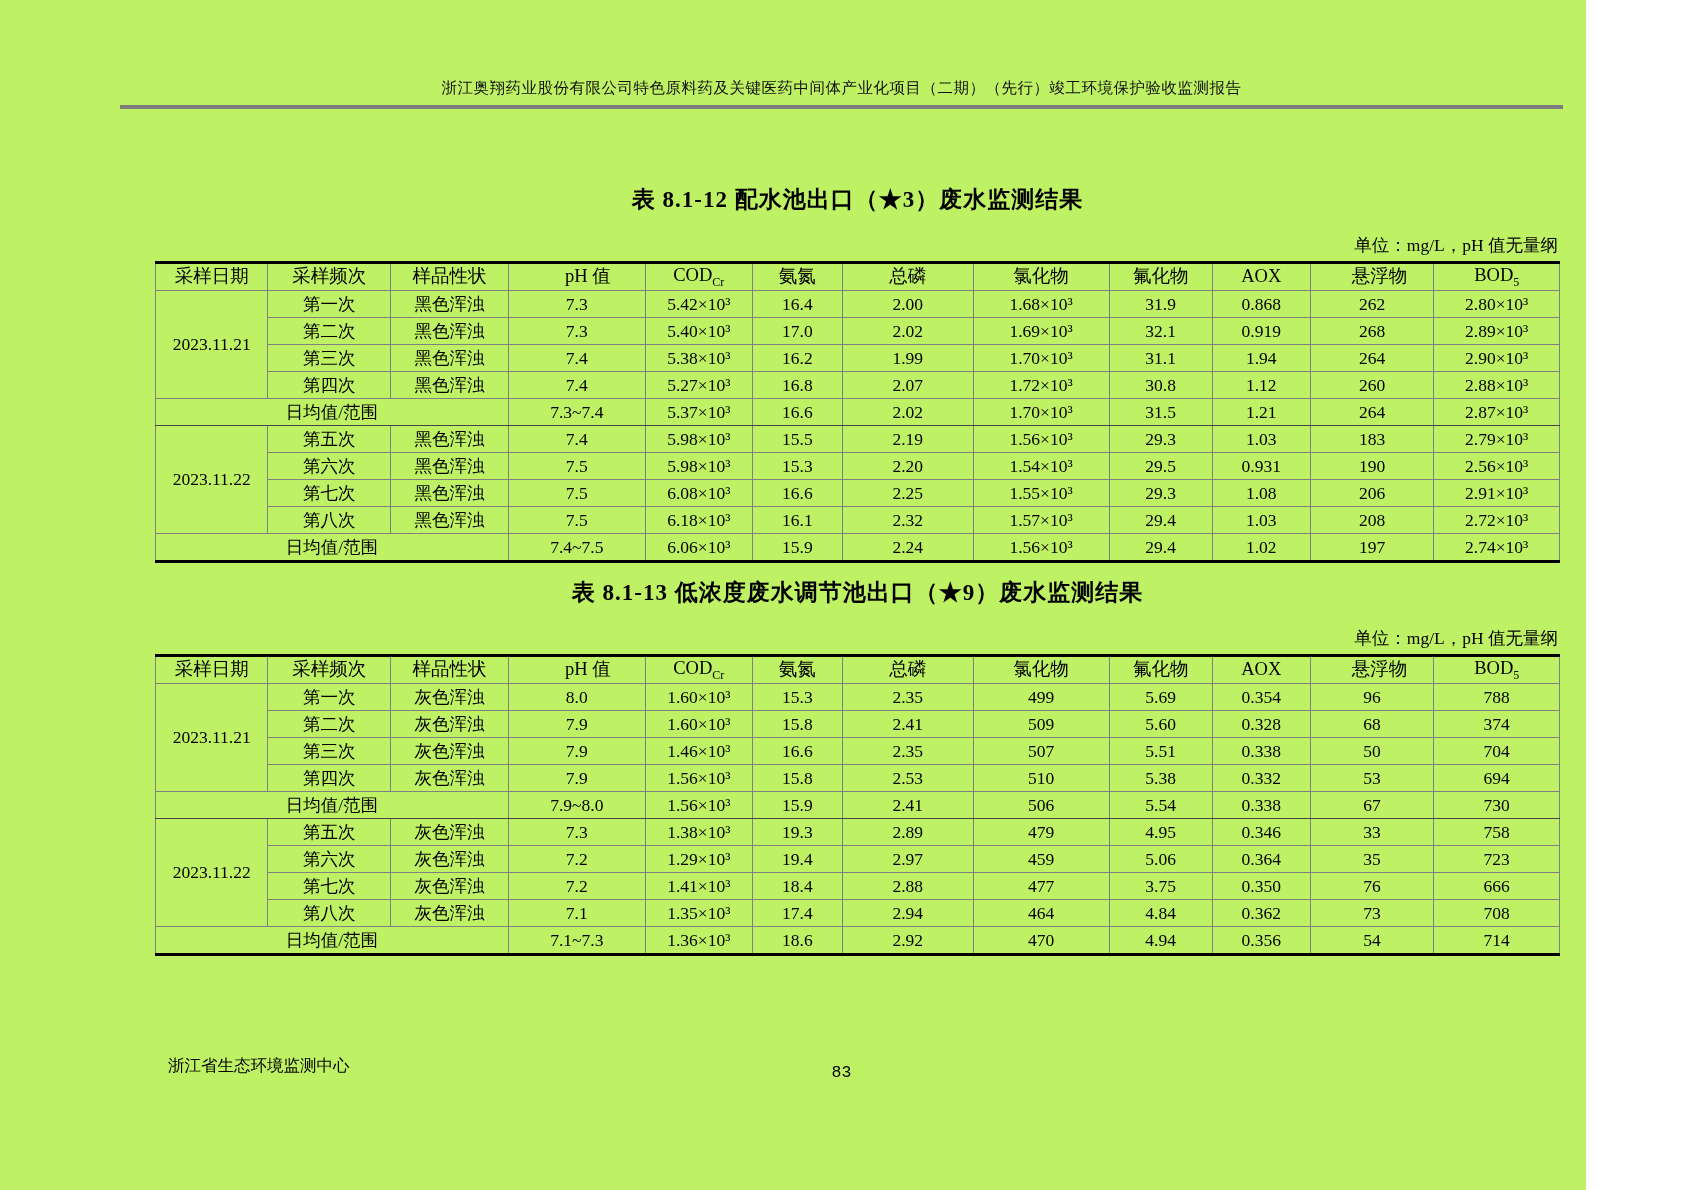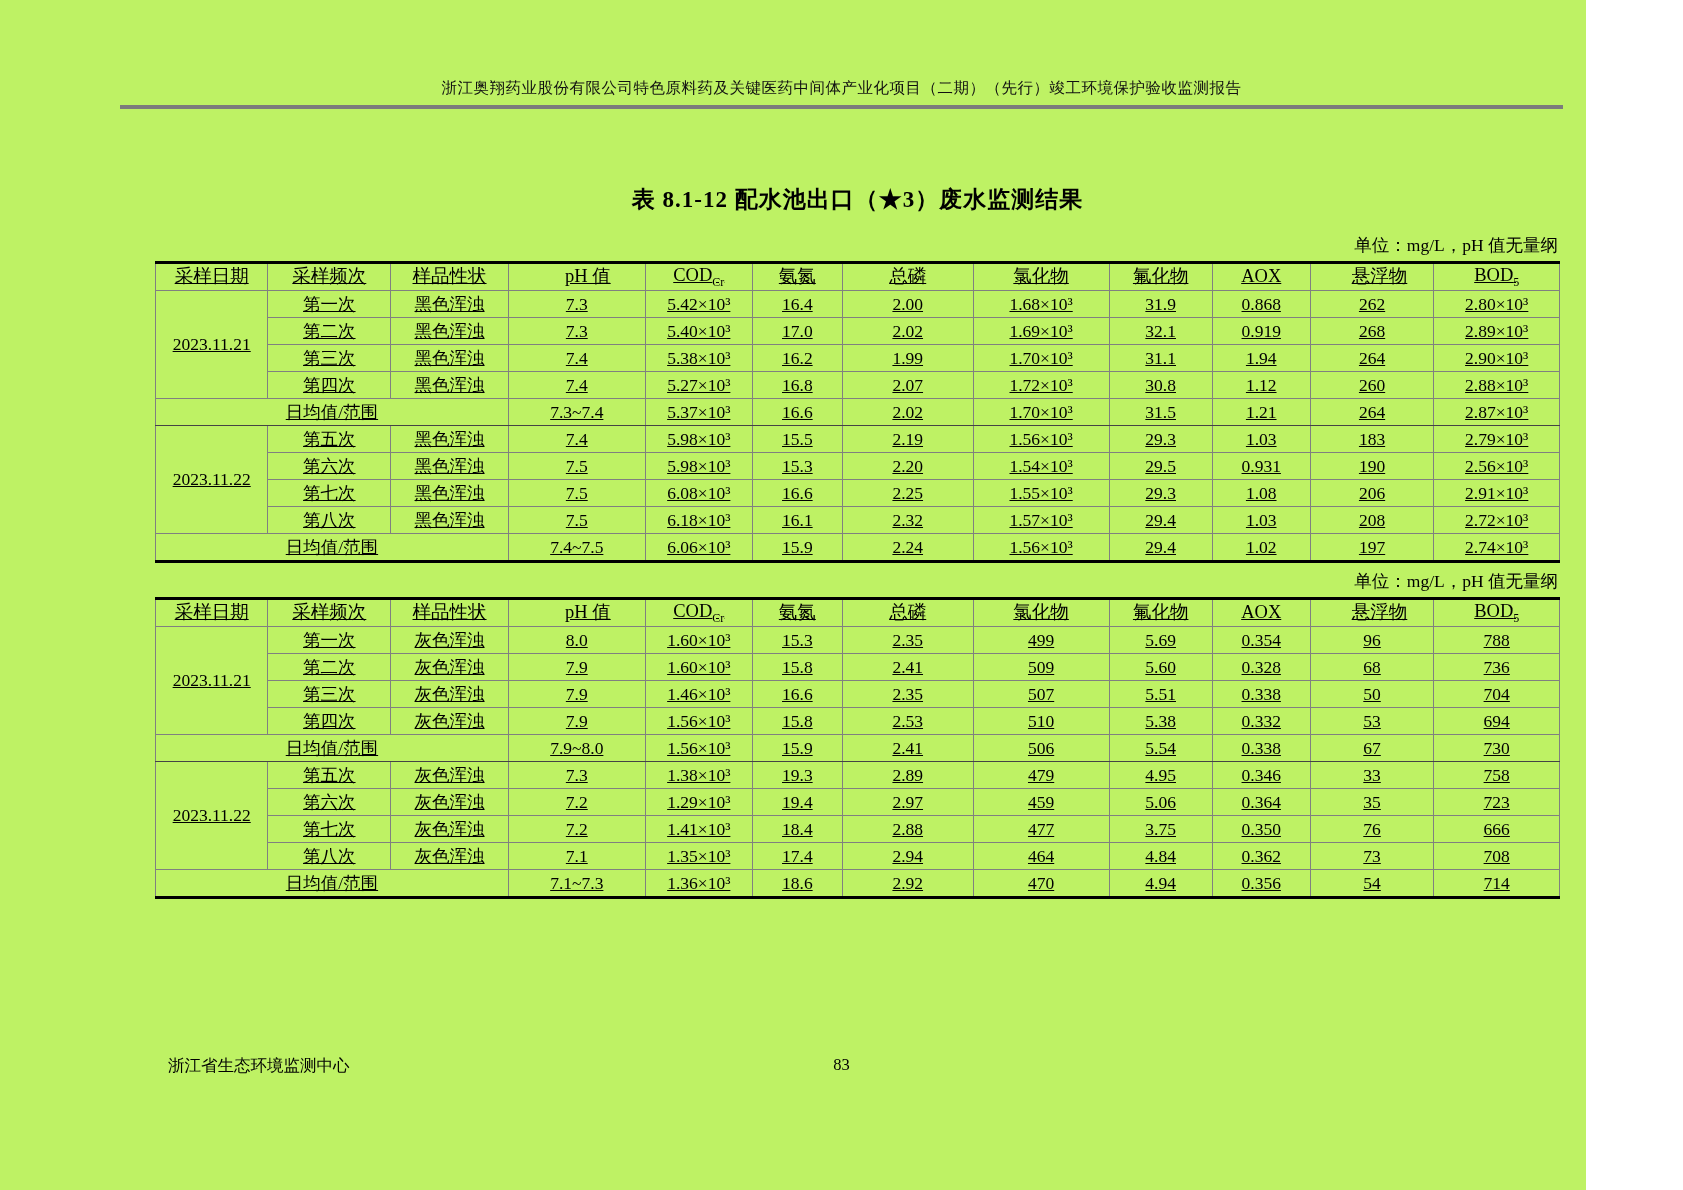--- a/index.html
+++ b/index.html
@@ -35,21 +35,20 @@
     font-size:17.5px;
     margin:0 2px 4px 0;
   }
   table.monitor{
     width:100%;
     border-collapse:collapse;
     table-layout:fixed;
     font-size:17.5px;
     border-top:3px solid #000;
     border-bottom:3px solid #000;
-    text-decoration:underline;
   }
   table.monitor th, table.monitor td{
     border:1px solid #808080;
     text-align:center;
     vertical-align:middle;
     height:26px;
     padding:0 2px;
     font-weight:normal;
     line-height:1.15;
     overflow:hidden;
@@ -72,21 +71,21 @@
   table.monitor thead th:nth-child(10){width:7.1%;}
   table.monitor thead th:nth-child(11){width:8.0%;padding-left:17px;}
   table.monitor thead th:nth-child(12){width:9.2%;}
   .section-gap{height:6px;}
   .title2{margin-top:8px;}
   .footer{
     position:absolute;top:1055px;left:120px;width:1443px;
     font-size:16.5px;
   }
   .footer-left{position:absolute;left:48px;top:0;}
-  .footer-page{position:absolute;left:0;width:100%;text-align:center;top:0;}
+  .footer-page{position:absolute;left:0;width:100%;text-align:center;top:8px;font-family:Liberation Mono, monospace;}
 </style>
 </head>
 <body>
 
 <div class="page">
 
   <div class="header">
     <div class="header-title">浙江奥翔药业股份有限公司特色原料药及关键医药中间体产业化项目（二期）（先行）竣工环境保护验收监测报告</div>
     <div class="header-rule"></div>
   </div>
@@ -244,20 +243,21 @@
               <td>197</td>
               <td>2.74×10³</td>
             </tr>
           </tbody>
         </table>
     </section>
 
     <div class="section-gap"></div>
 
     <section>
+      <h2 class="table-title title2">表 8.1-13  低浓度废水调节池出口（★9）废水监测结果</h2>
       <div class="unit-note">单位：mg/L，pH 值无量纲</div>
       <table class="monitor">
           <thead>
             <tr>
               <th>采样日期</th>
               <th>采样频次</th>
               <th>样品性状</th>
               <th>pH 值</th>
               <th>COD<sub>Cr</sub></th>
               <th>氨氮</th>
@@ -288,21 +288,21 @@
               <td>第二次</td>
               <td>灰色浑浊</td>
               <td>7.9</td>
               <td>1.60×10³</td>
               <td>15.8</td>
               <td>2.41</td>
               <td>509</td>
               <td>5.60</td>
               <td>0.328</td>
               <td>68</td>
-              <td>736</td>
+              <td>374</td>
             </tr>
             <tr>
               <td>第三次</td>
               <td>灰色浑浊</td>
               <td>7.9</td>
               <td>1.46×10³</td>
               <td>16.6</td>
               <td>2.35</td>
               <td>507</td>
               <td>5.51</td>

